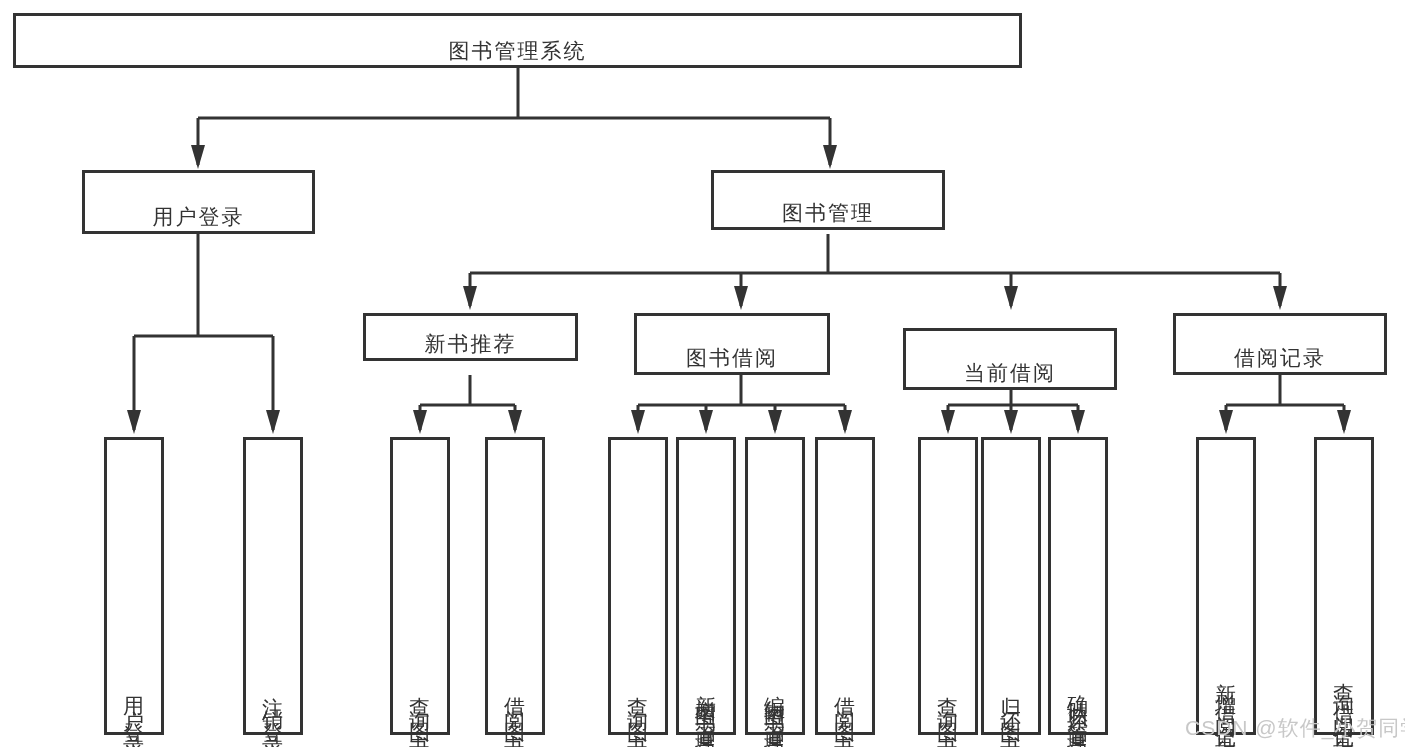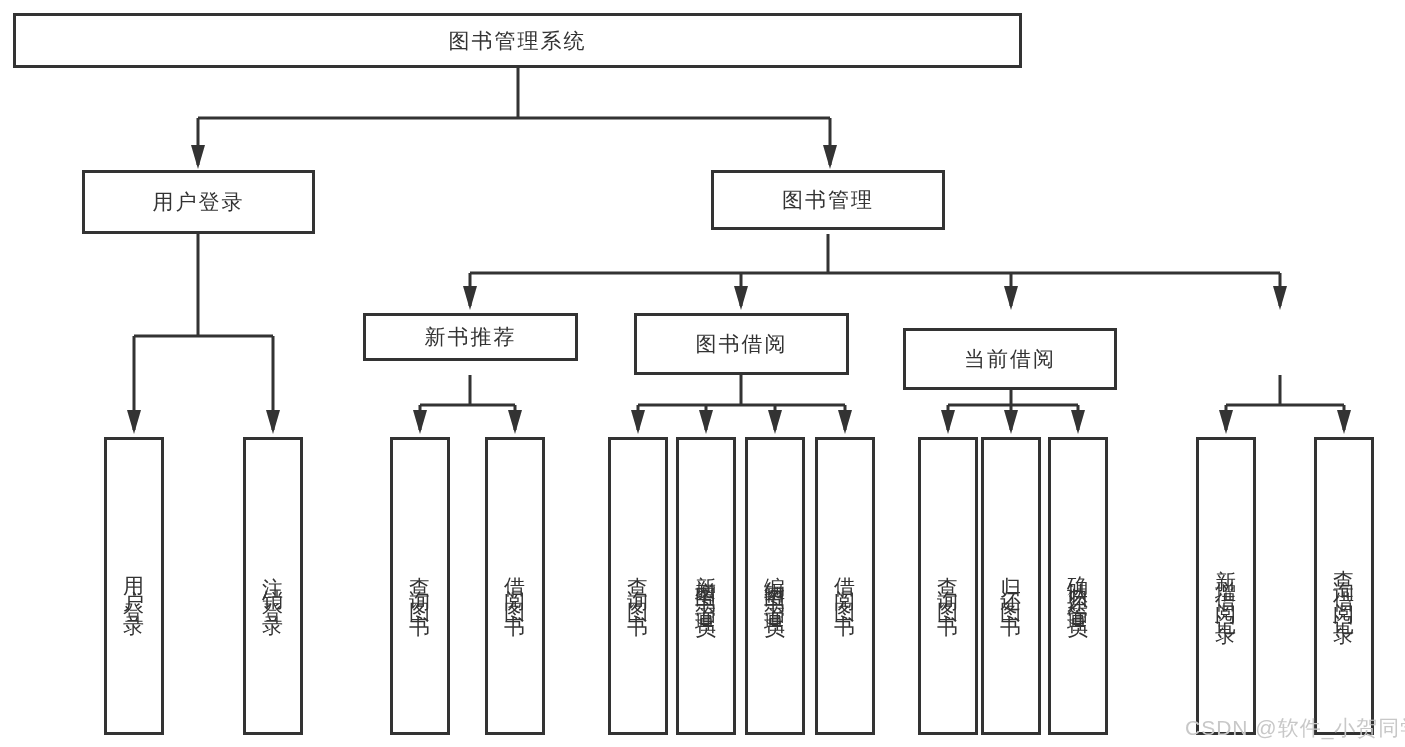--- a/index.html
+++ b/index.html
@@ -9,21 +9,21 @@
     background:#ffffff;
     font-family:"Liberation Sans","DejaVu Sans",sans-serif;
     overflow:hidden;
   }
   #wires{position:absolute;left:0;top:0;width:1405px;height:747px;}
   .node{
     position:absolute;
     box-sizing:border-box;
     border:3px solid #333333;
     background:#ffffff;
-    display:flex;align-items:center;justify-content:center;
+    display:flex;align-items:flex-end;justify-content:center;
     color:#333333;
     font-size:21px;
     letter-spacing:2px;
     white-space:nowrap;
   }
   .node.h{z-index:2;}
   .node.v{z-index:2;}
   .node.v span{
     writing-mode:vertical-rl;
     text-orientation:mixed;
@@ -95,25 +95,28 @@
   <div class="node h" style="left:82px;top:170px;width:233px;height:64px">
     <span>用户登录</span>
   </div>
   <div class="node h" style="left:711px;top:170px;width:234px;height:60px">
     <span>图书管理</span>
   </div>
 
   <div class="node h" style="left:363px;top:313px;width:215px;height:48px">
     <span>新书推荐</span>
   </div>
-  <div class="node h" style="left:634px;top:313px;width:215px;height:62px">
+  <div class="node h" style="left:634px;top:313px;width:196px;height:62px">
     <span>图书借阅</span>
   </div>
   <div class="node h" style="left:903px;top:328px;width:214px;height:62px">
     <span>当前借阅</span>
+  </div>
+  <div class="node h" style="left:1173px;top:313px;width:214px;height:62px">
+    <span>借阅记录</span>
   </div>
 
   <div class="node v" style="left:104px;top:437px;width:60px;height:298px">
     <span>用户登录</span>
   </div>
   <div class="node v" style="left:243px;top:437px;width:60px;height:298px">
     <span>注销登录</span>
   </div>
 
   <div class="node v" style="left:390px;top:437px;width:60px;height:298px">

